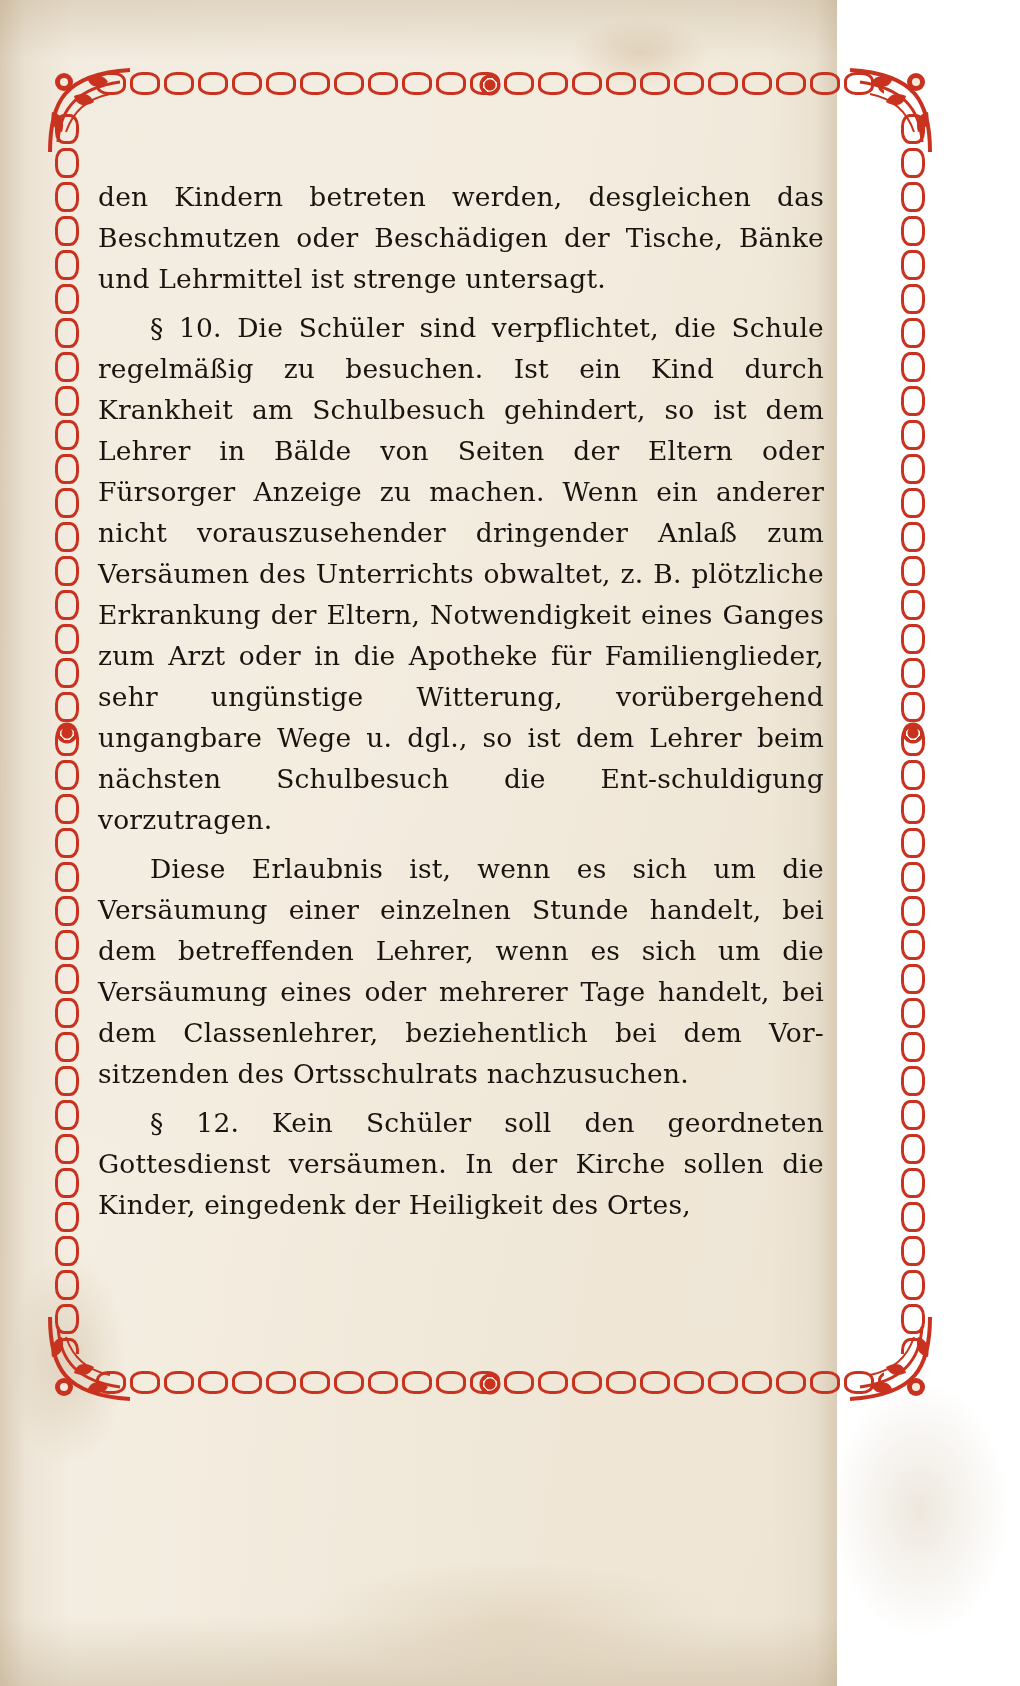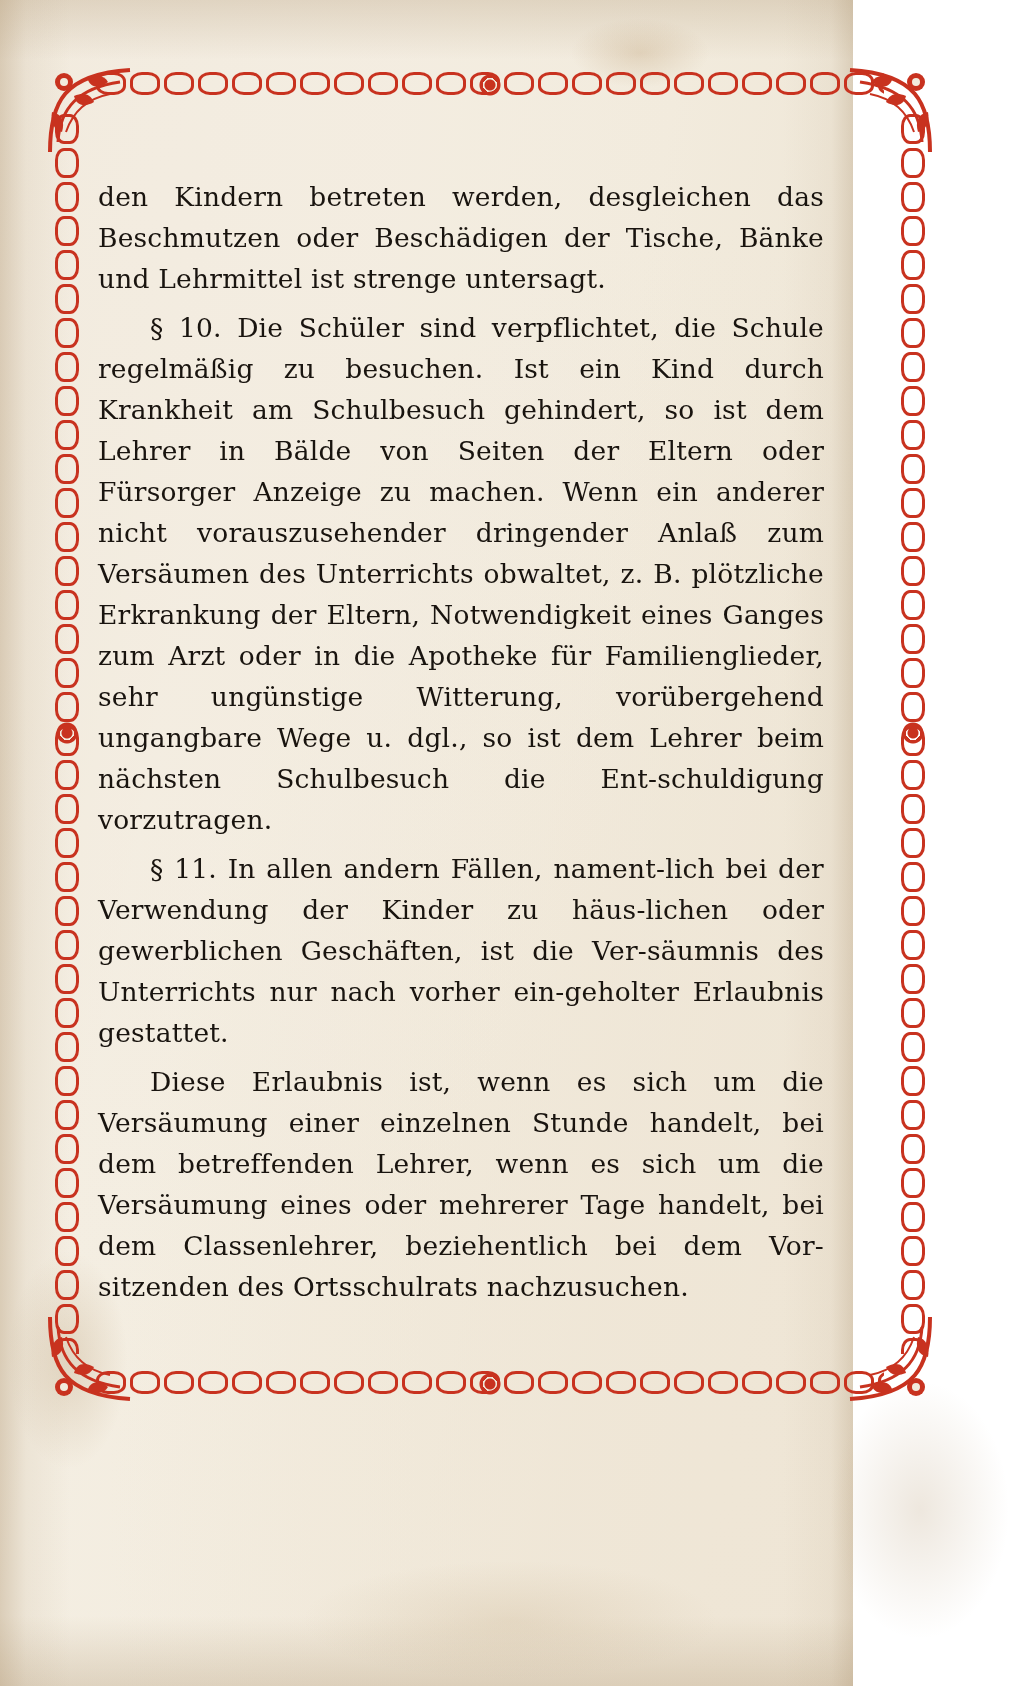--- a/index.html
+++ b/index.html
@@ -16,21 +16,20 @@
 
   
   .page {
     position: relative;
     width: 837px;
     height: 1686px;
     background:
       radial-gradient(ellipse at 20% 12%, #f3ece0 0%, rgba(243,236,224,0) 55%),
       radial-gradient(ellipse at 85% 88%, #efe6d6 0%, rgba(239,230,214,0) 60%),
       linear-gradient(100deg, #efe7d8 0%, #f4eee2 25%, #f2ebdd 60%, #ece3d2 100%);
-    padding-left: 16px;
   }
   
   .page:before {
     content: "";
     position: absolute;
     inset: 0;
     pointer-events: none;
     background:
       linear-gradient(to right, rgba(180,155,120,0.40) 0px, rgba(180,155,120,0.12) 26px, rgba(0,0,0,0) 70px),
       linear-gradient(to left,  rgba(170,145,110,0.30) 0px, rgba(170,145,110,0.08) 22px, rgba(0,0,0,0) 70px),
@@ -332,17 +331,17 @@
         <path d="M30 34 c10 -4 16 -2 20 6 c-10 6 -18 3 -20 -6z" fill="#c8321f" stroke="none"></path>
         <path d="M44 18 c8 -6 16 -5 20 2 c-8 7 -17 6 -20 -2z" fill="#c8321f" stroke="none"></path>
         <path d="M8 50 c-2 10 2 18 10 20 c3 -10 0 -18 -10 -20z" fill="#c8321f" stroke="none"></path>
       </svg>
     </div>
   </div>
 
   <div class="text-block">
     <p class="para no-indent">den Kindern betreten werden, desgleichen das Beschmutzen oder Beschädigen der Tische, Bänke und Lehrmittel ist strenge untersagt.</p>
     <p class="para">§ 10.   Die Schüler sind verpflichtet, die Schule regelmäßig zu besuchen. Ist ein Kind durch Krankheit am Schulbesuch gehindert, so ist dem Lehrer in Bälde von Seiten der Eltern oder Fürsorger Anzeige zu machen. Wenn ein anderer nicht vorauszusehender dringender Anlaß zum Versäumen des Unterrichts obwaltet, z. B. plötzliche Erkrankung der Eltern, Notwendigkeit eines Ganges zum Arzt oder in die Apotheke für Familienglieder, sehr ungünstige Witterung, vorübergehend ungangbare Wege u. dgl., so ist dem Lehrer beim nächsten Schulbesuch die Ent‐schuldigung vorzutragen.</p>
-    <p class="para">§ 11.   In allen andern Fällen, nament‐lich bei der Verwendung der Kinder zu häus‐lichen oder gewerblichen Geschäften, ist die Ver‐säumnis des Unterrichts nur nach vorher ein‐geholter Erlaubnis gestattet.</p>
     <p class="para">Diese Erlaubnis ist, wenn es sich um die Versäumung einer einzelnen Stunde handelt, bei dem betreffenden Lehrer, wenn es sich um die Versäumung eines oder mehrerer Tage handelt, bei dem Classenlehrer, beziehentlich bei dem Vor‐sitzenden des Ortsschulrats nachzusuchen.</p>
+    <p class="para">§ 12.   Kein Schüler soll den geordneten Gottesdienst versäumen. In der Kirche sollen die Kinder, eingedenk der Heiligkeit des Ortes,</p>
   </div>
 
 </div>
 
 </body></html>

